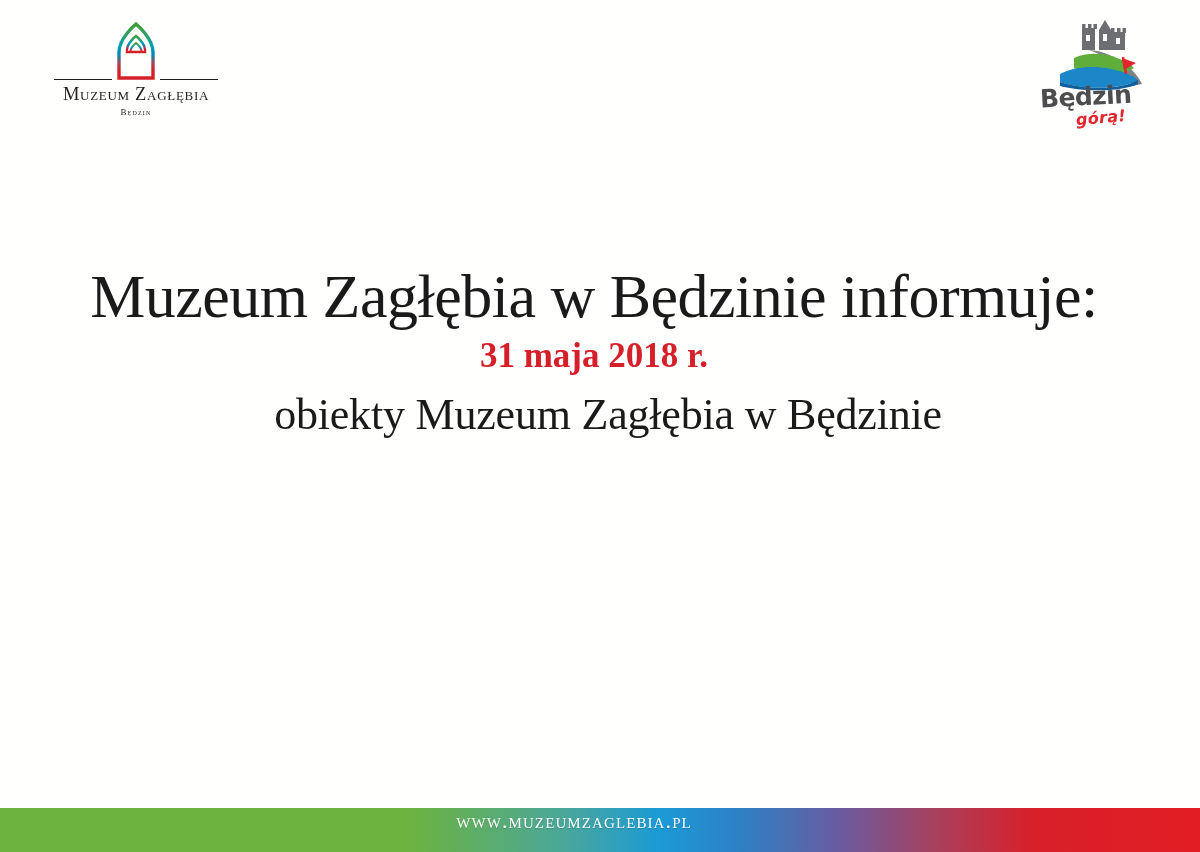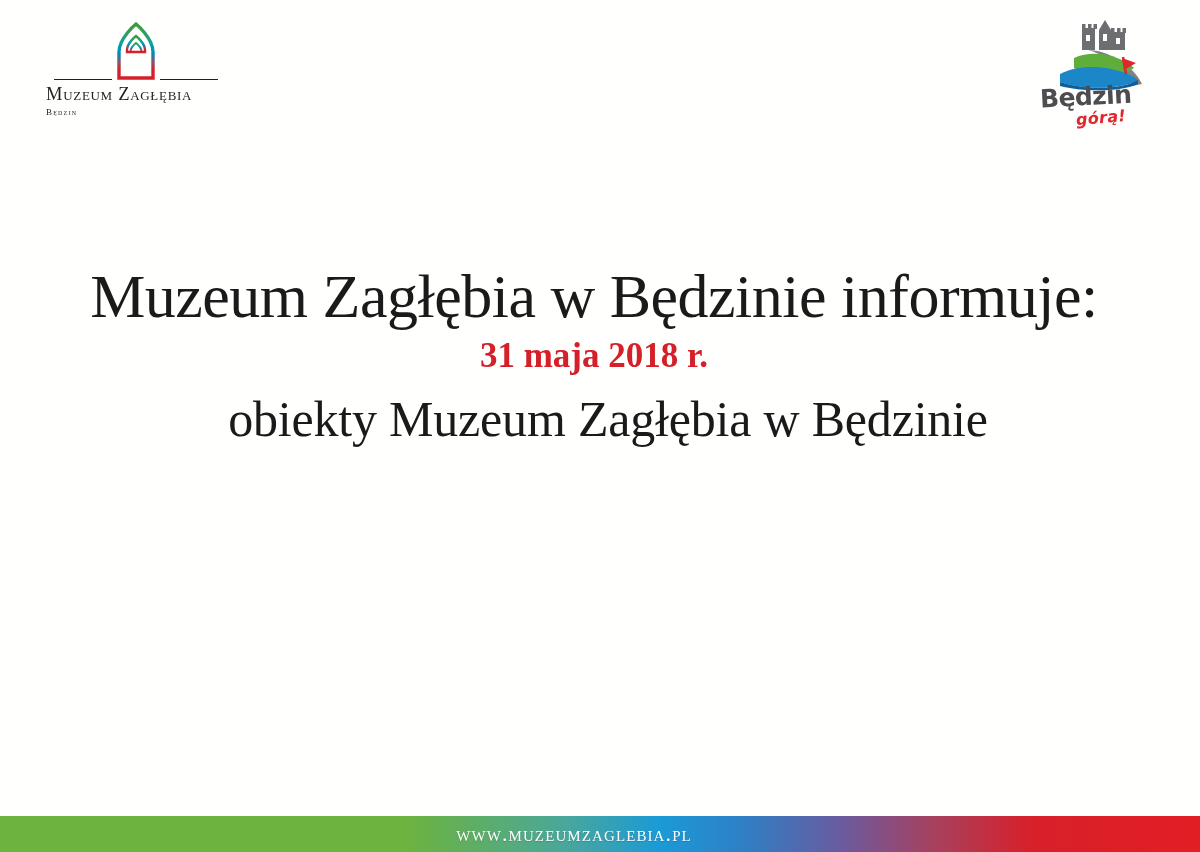--- a/index.html
+++ b/index.html
@@ -22,20 +22,21 @@
     height: 852px;
     background: #fffffe;
   }
 
   
   .logo-museum {
     position: absolute;
     left: 46px;
     top: 22px;
     width: 180px;
+    text-align: center;
     user-select: none;
   }
   .logo-museum .mark-row {
     position: relative;
     height: 62px;
   }
   .logo-museum .arch {
     position: absolute;
     left: 50%;
     top: 0;
@@ -126,52 +127,52 @@
     letter-spacing: -0.5px;
   }
   .message .line-2 {
     font-size: 35px;
     font-weight: bold;
     color: #d5202a;
     line-height: 1.45;
     letter-spacing: 0px;
   }
   .message .line-3 {
-    font-size: 50px;
+    font-size: 44px;
     line-height: 1.5;
     letter-spacing: -0.2px;
     margin-left: 28px;
   }
   .message .line-4 {
     font-size: 50px;
     line-height: 1.55;
     letter-spacing: -0.2px;
   }
 
   
   .footer {
     position: absolute;
     left: 0;
     bottom: 0;
     width: 1200px;
-    height: 36px;
+    height: 44px;
     background: linear-gradient(
       to right,
       #6cb33f 0%,
       #6cb33f 34%,
       #4aa79a 47%,
       #1b9ad6 55%,
       #2f7fc4 62%,
       #6a5ba0 70%,
       #a8405c 78%,
       #d8202a 86%,
       #e21e24 100%
     );
     display: flex;
-    align-items: center;
+    align-items: flex-start;
     justify-content: center;
   }
   .footer .url {
     font-family: "Liberation Serif", "DejaVu Serif", serif;
     font-variant: small-caps;
     font-size: 22px;
     letter-spacing: 1.1px;
     color: #ffffff;
     text-shadow: 0 1px 1px rgba(0,0,0,0.18);
     position: relative;

